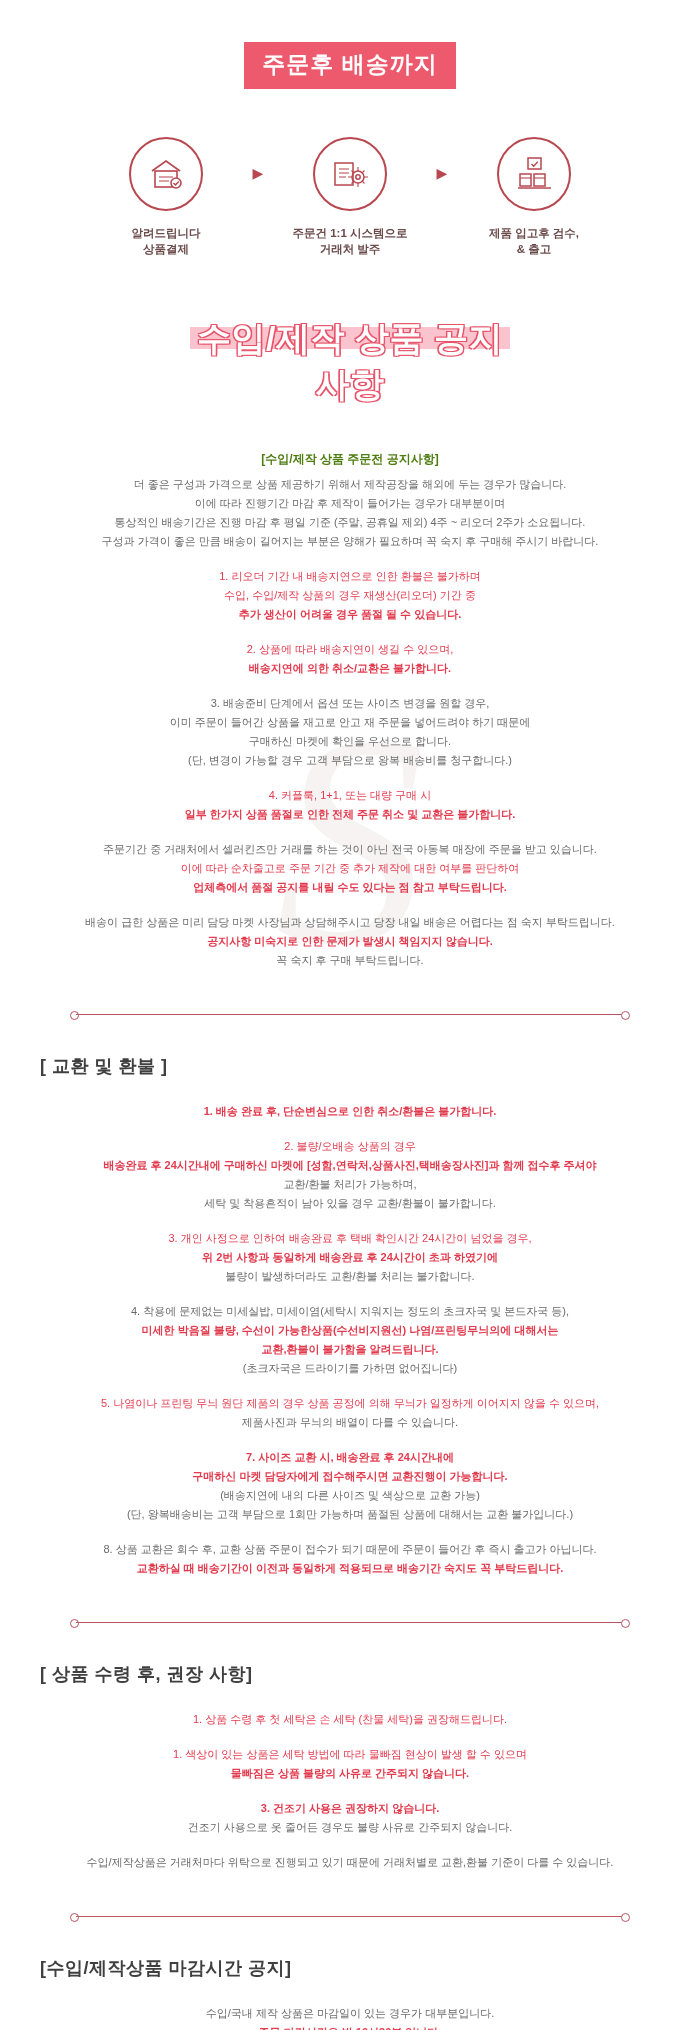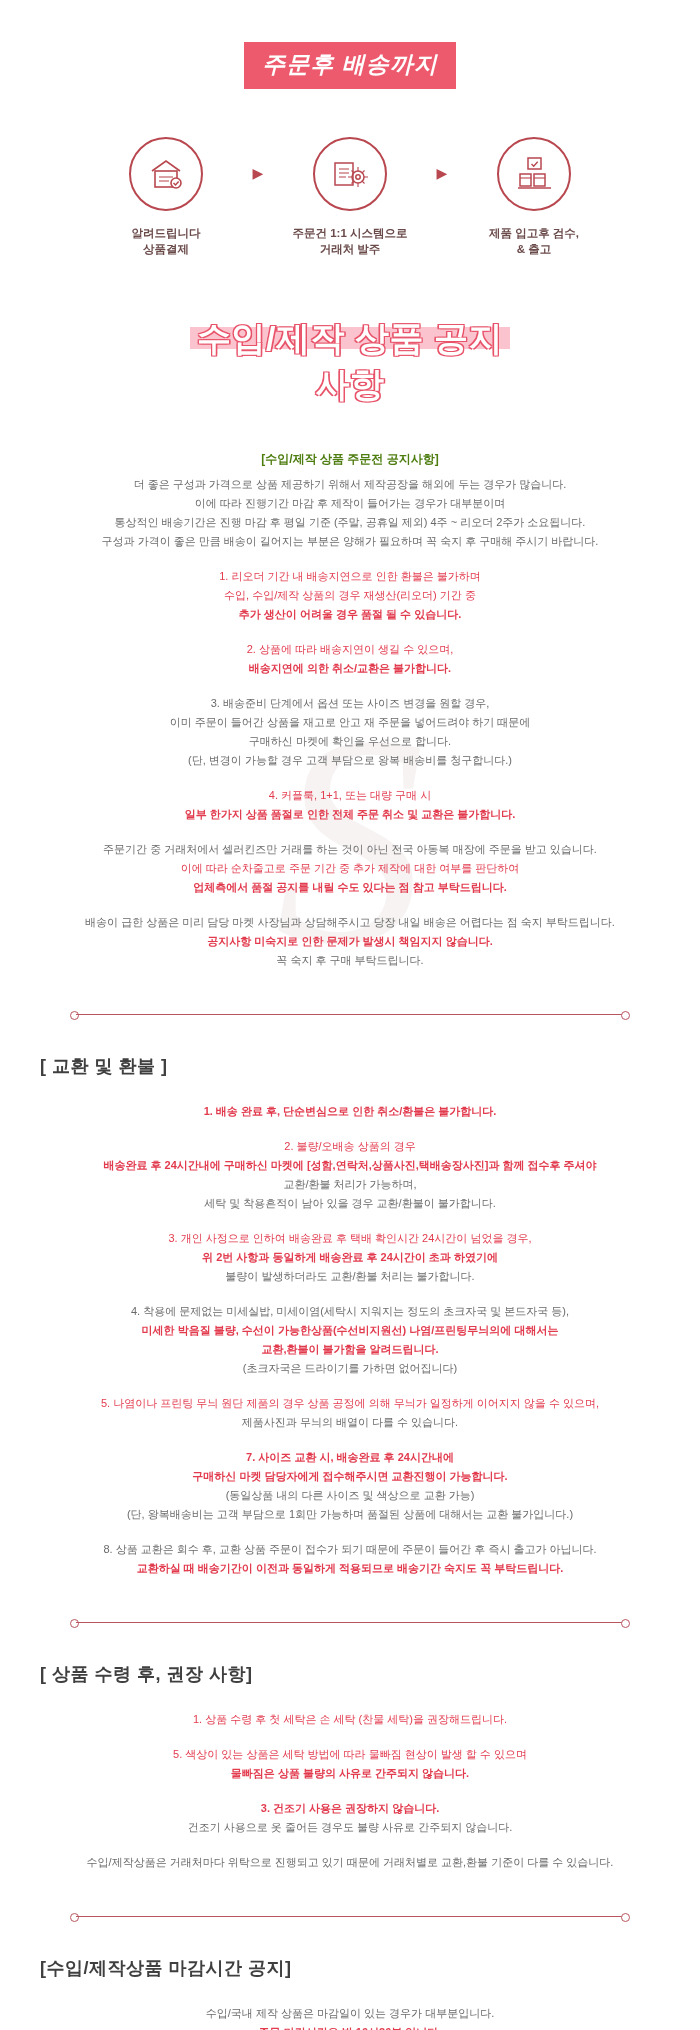--- a/index.html
+++ b/index.html
@@ -33,21 +33,20 @@
   }
   .content{position:relative;z-index:1;}
 
   
   .top-banner{
     margin:42px auto 0;
     width:212px;
     background:#ed5a6d;
     text-align:center;
     padding:7px 0 9px;
-    font-style:italic;
   }
   .top-banner .t{
     color:#ffffff;
     font-size:23px;
     font-weight:bold;
     letter-spacing:1px;
     font-family:"Liberation Sans", sans-serif;
   }
 
   
@@ -321,21 +320,21 @@
 
       <p class="para">
         <span class="redn">5. 나염이나 프린팅 무늬 원단 제품의 경우 상품 공정에 의해 무늬가 일정하게 이어지지 않을 수 있으며,</span><br>
         <span>제품사진과 무늬의 배열이 다를 수 있습니다.</span>
       </p>
 
 
       <p class="para">
         <span class="red">7. 사이즈 교환 시, 배송완료 후 24시간내에</span><br>
         <span class="red">구매하신 마켓 담당자에게 접수해주시면 교환진행이 가능합니다.</span><br>
-        <span>(동일상품 내의 다른 사이즈 및 색상으로 교환 가능)</span><br>
+        <span>(배송지연에 내의 다른 사이즈 및 색상으로 교환 가능)</span><br>
         <span>(단, 왕복배송비는 고객 부담으로 1회만 가능하며 품절된 상품에 대해서는 교환 불가입니다.)</span>
       </p>
 
       <p class="para">
         <span>8. 상품 교환은 회수 후, 교환 상품 주문이 접수가 되기 때문에 주문이 들어간 후 즉시 출고가 아닙니다.</span><br>
         <span class="red">교환하실 때 배송기간이 이전과 동일하게 적용되므로 배송기간 숙지도 꼭 부탁드립니다.</span>
       </p>
     </div>
 
     <div class="divider">
@@ -345,21 +344,21 @@
     </div>
 
     <div class="block">
       <div class="sec-h">[ 상품 수령 후, 권장 사항]</div>
 
       <p class="para">
         <span class="redn">1. 상품 수령 후 첫 세탁은 손 세탁 (찬물 세탁)을 권장해드립니다.</span>
       </p>
 
       <p class="para">
-        <span class="redn">5. 색상이 있는 상품은 세탁 방법에 따라 물빠짐 현상이 발생 할 수 있으며</span><br>
+        <span class="redn">1. 색상이 있는 상품은 세탁 방법에 따라 물빠짐 현상이 발생 할 수 있으며</span><br>
         <span class="red">물빠짐은 상품 불량의 사유로 간주되지 않습니다.</span>
       </p>
 
       <p class="para">
         <span class="red">3. 건조기 사용은 권장하지 않습니다.</span><br>
         <span>건조기 사용으로 옷 줄어든 경우도 불량 사유로 간주되지 않습니다.</span>
       </p>
 
       <p class="para gap-l">수입/제작상품은 거래처마다 위탁으로 진행되고 있기 때문에 거래처별로 교환,환불 기준이 다를 수 있습니다.</p>
     </div>

